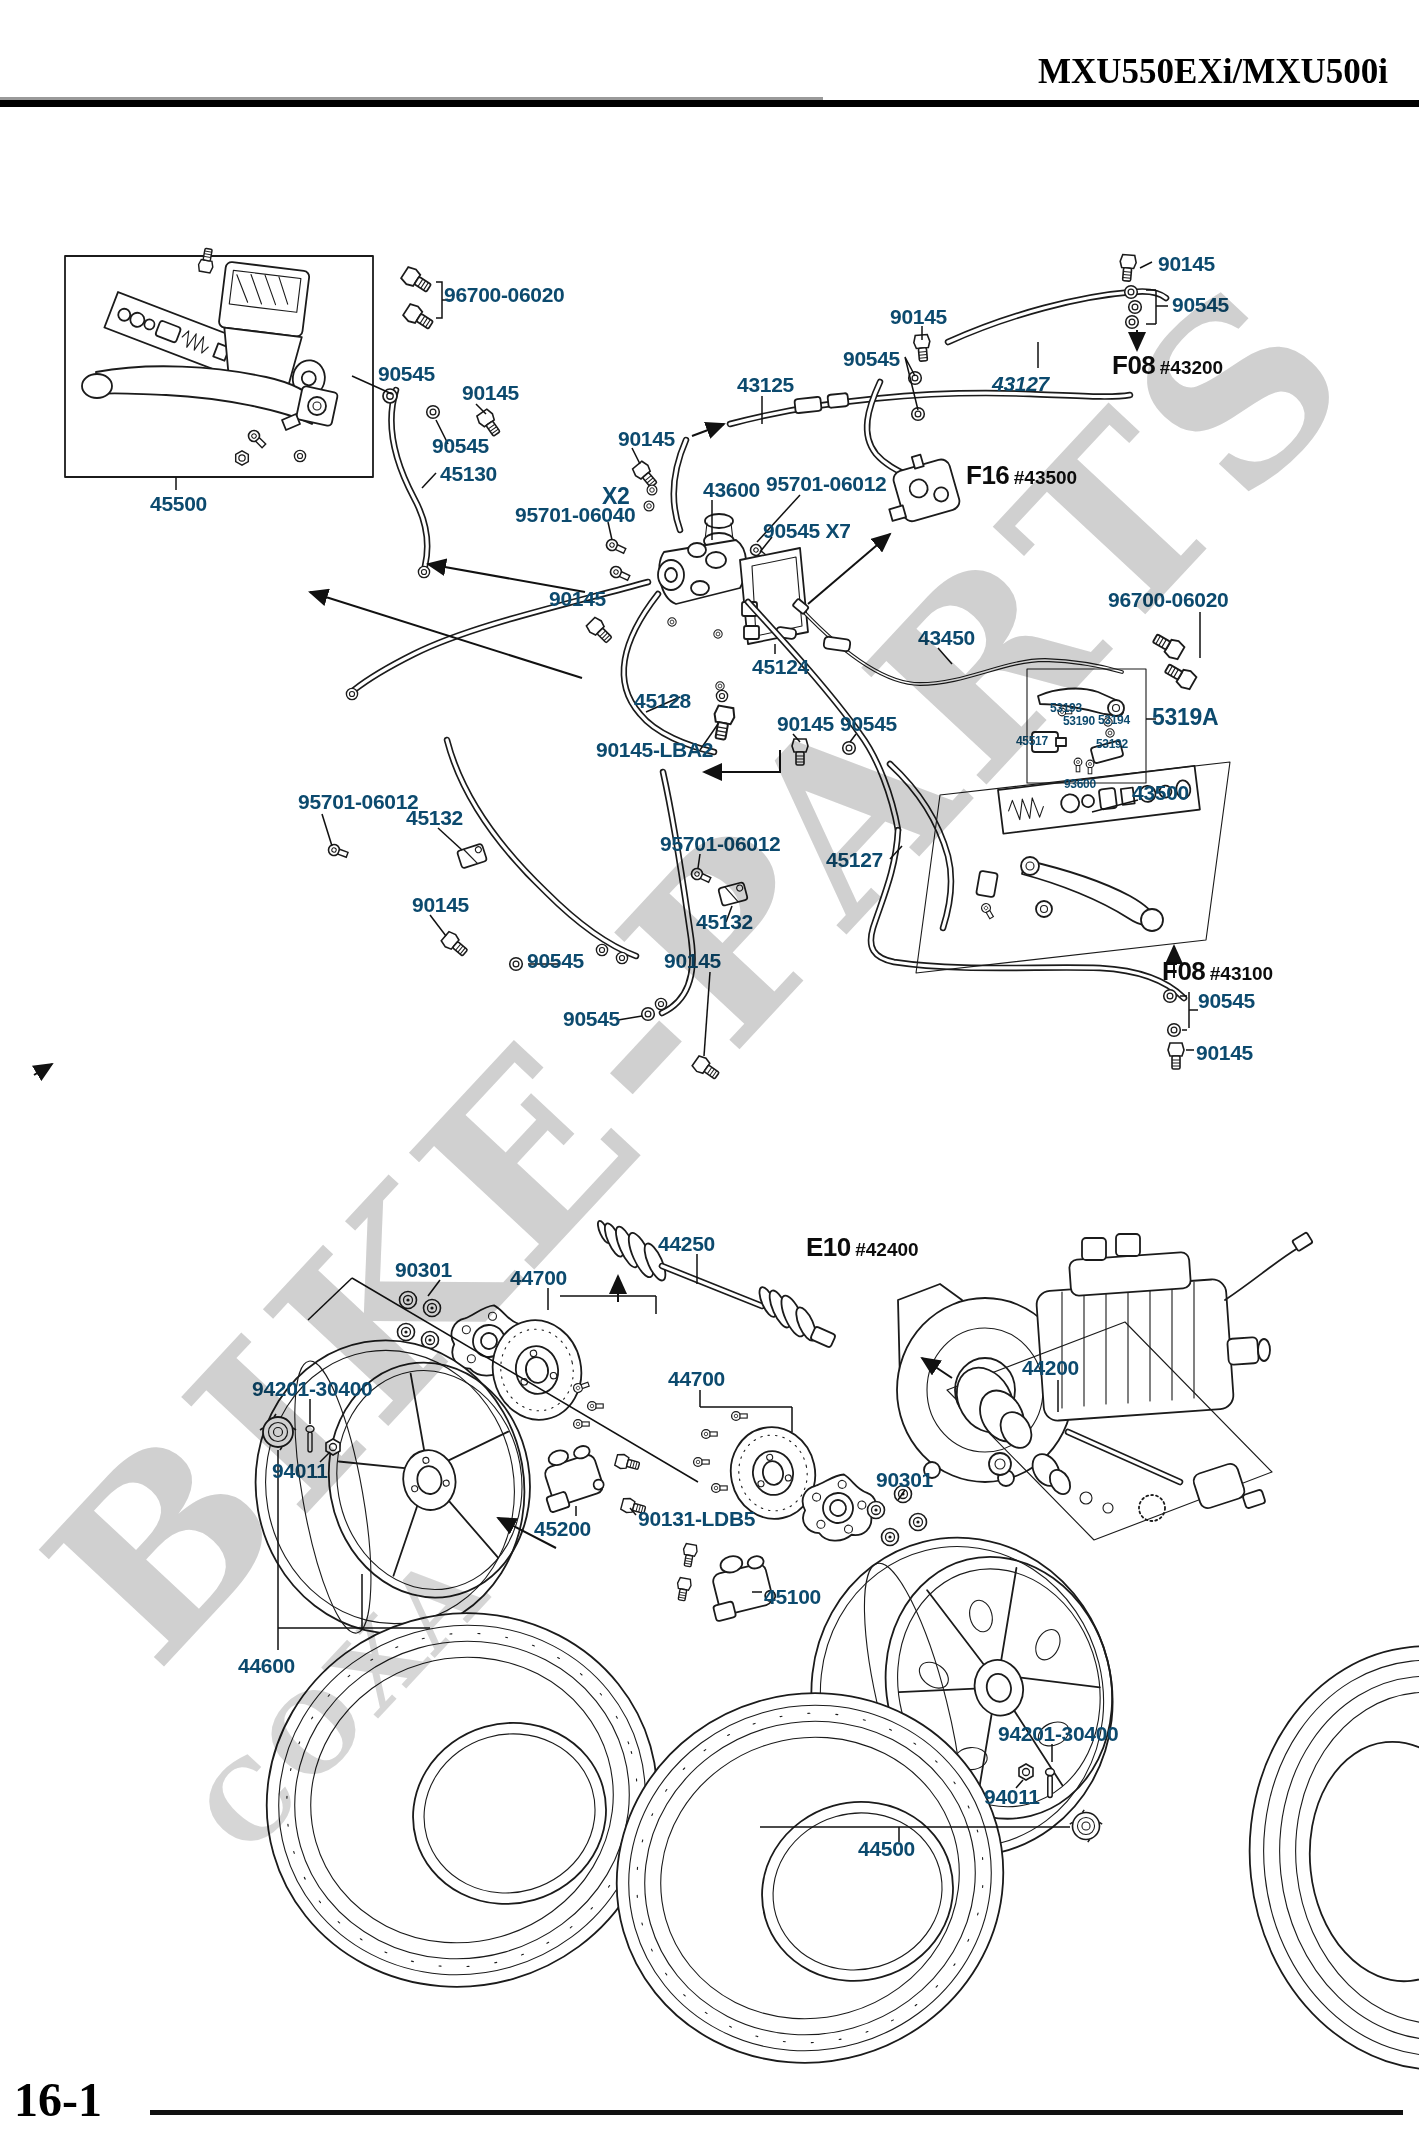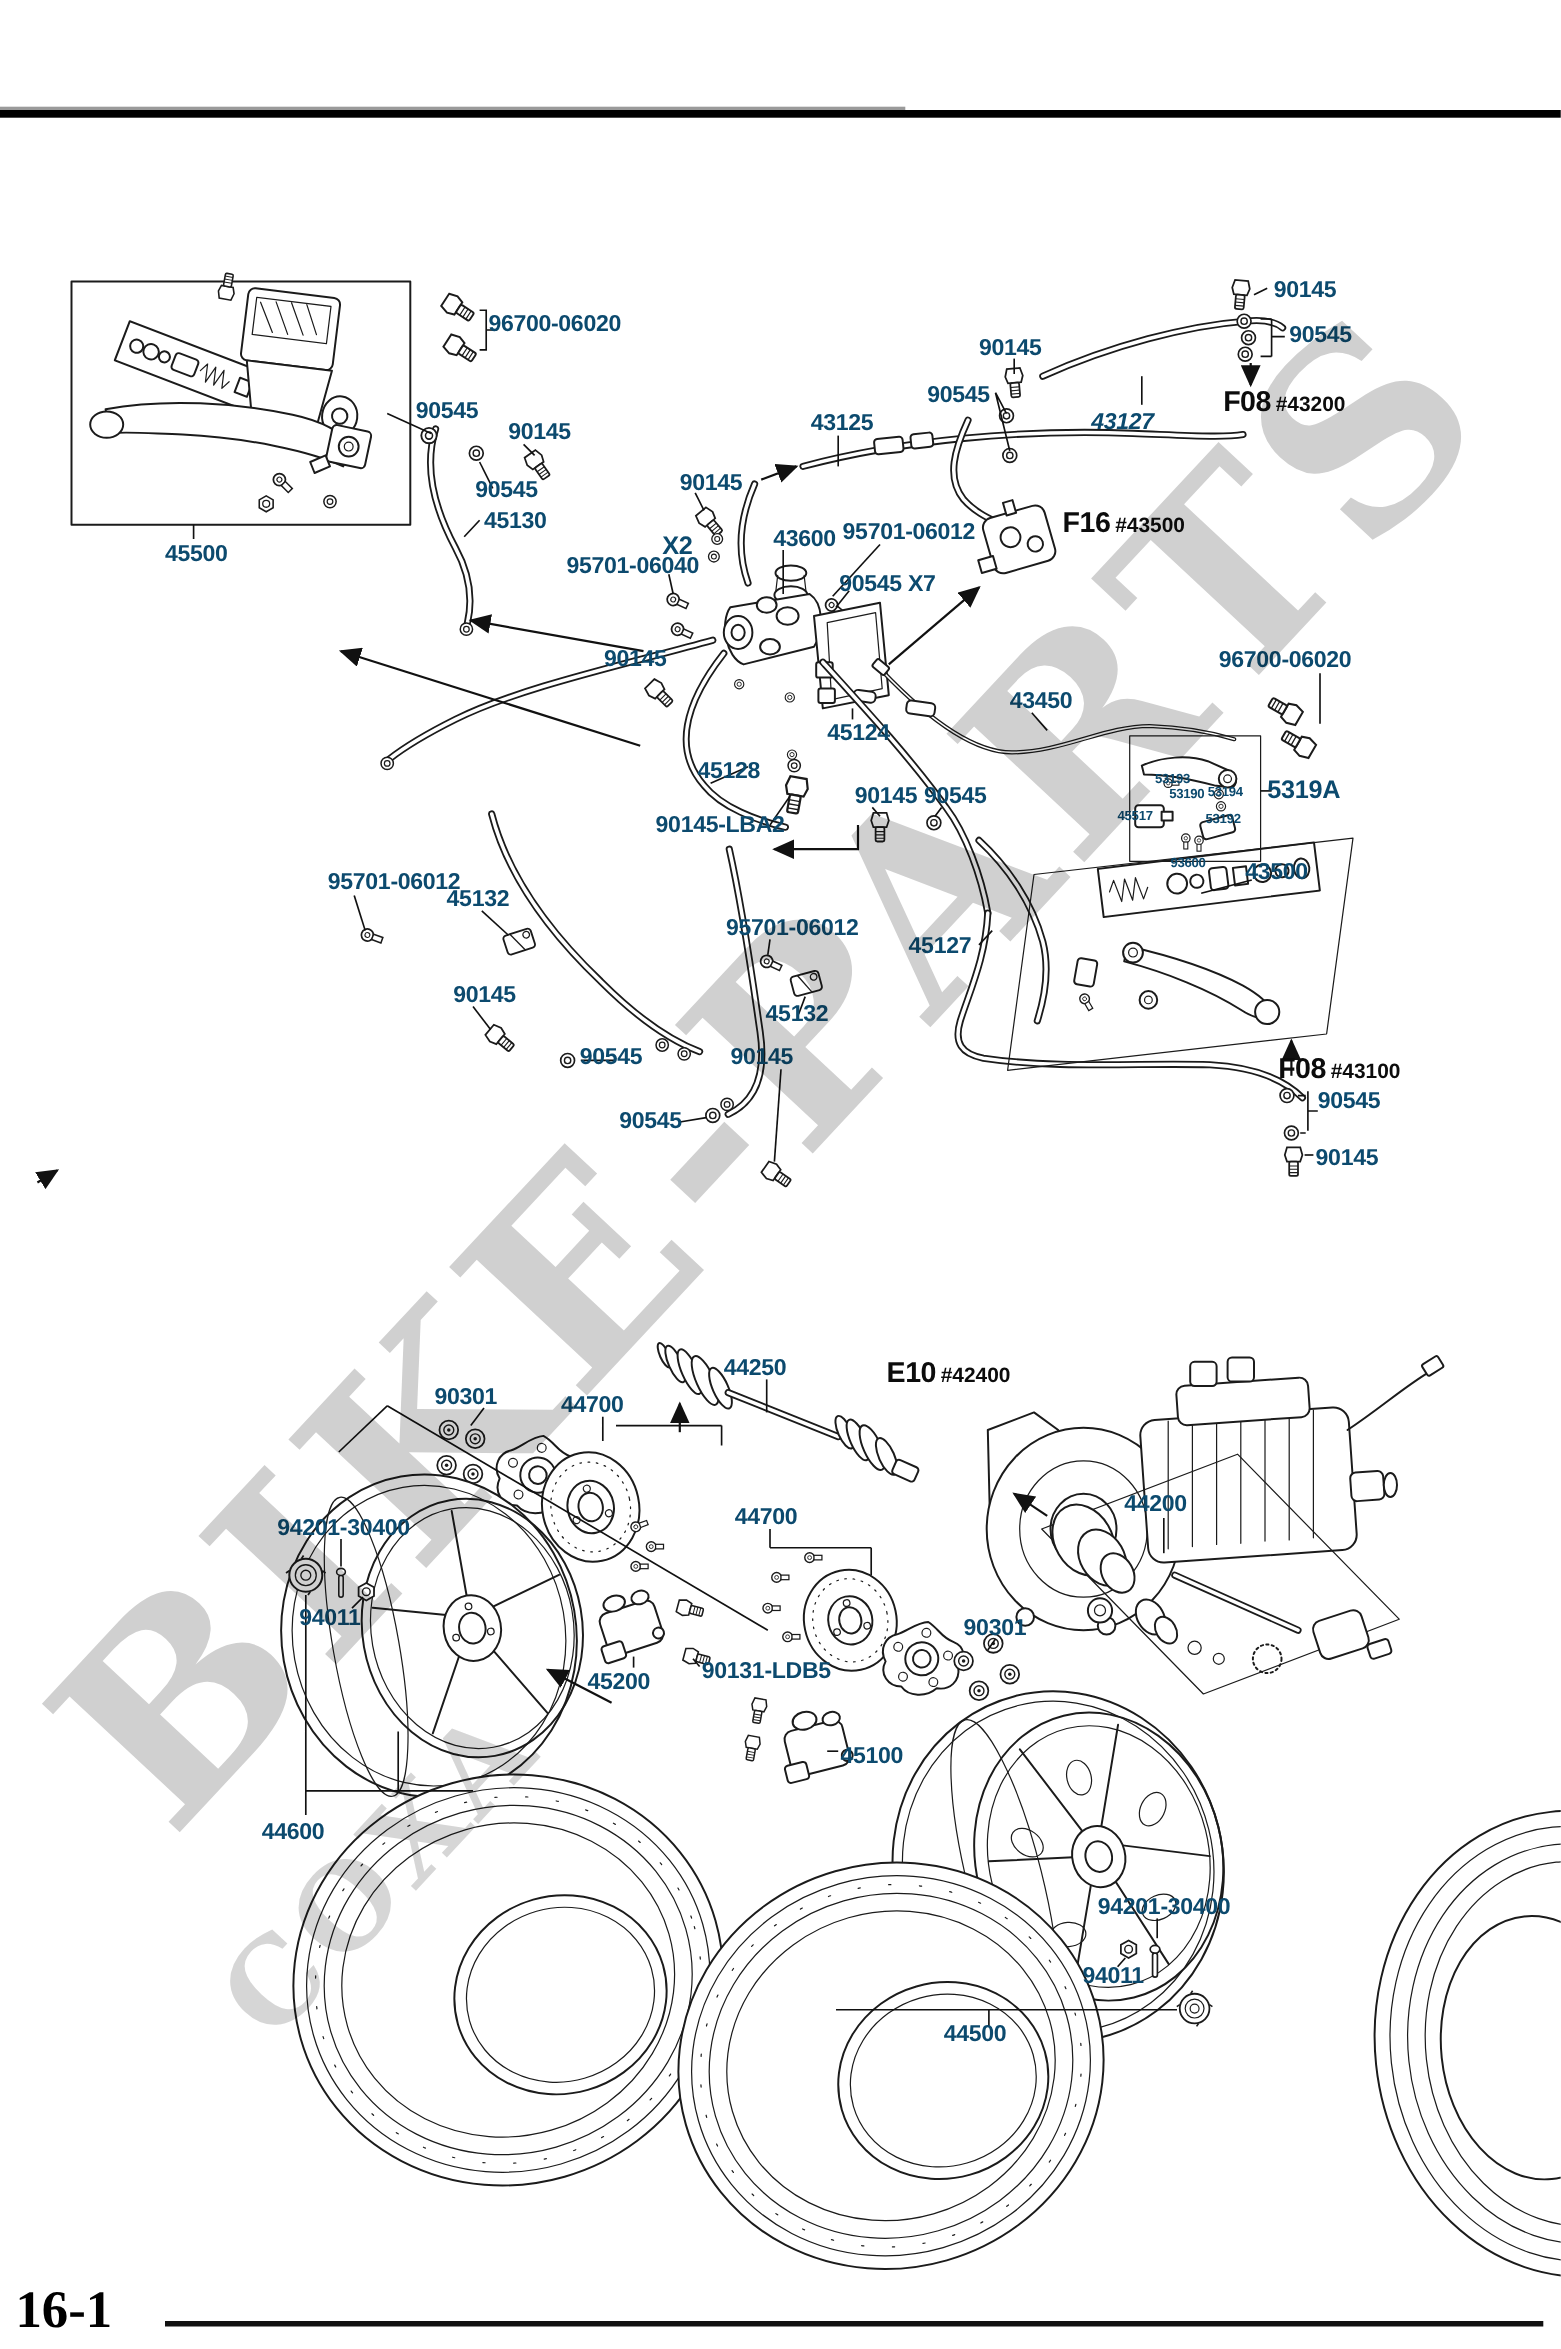--- a/index.html
+++ b/index.html
@@ -41,20 +41,21 @@
               white-space:nowrap;letter-spacing:-0.3px;}
   .ref-label{position:absolute;white-space:nowrap;color:#0c0c0c;}
   .ref-label b{font:700 26px "Liberation Sans",sans-serif;letter-spacing:-0.5px;}
   .ref-label i{font:700 19px "Liberation Sans",sans-serif;font-style:normal;}
 </style>
 </head>
 <body>
 
 <div class="page">
 
+  <div class="model">MXU550EXi/MXU500i</div>
   <div class="rule-shadow"></div>
   <div class="rule"></div>
 
   <svg class="art" width="1419" height="2135" viewBox="0 0 1419 2135">
     <defs>
       <marker id="ah" markerWidth="11" markerHeight="9" refX="9" refY="4.5" orient="auto">
         <path d="M0,0 L10,4.5 L0,9 Z" fill="#111"></path>
       </marker>
       <g id="bolt">
         <path d="M-9,-6 L-2,-8 L4,-6 L4,6 L-2,8 L-9,6 Z" fill="#fff" stroke="#1b1b1b" stroke-width="1.6"></path>

